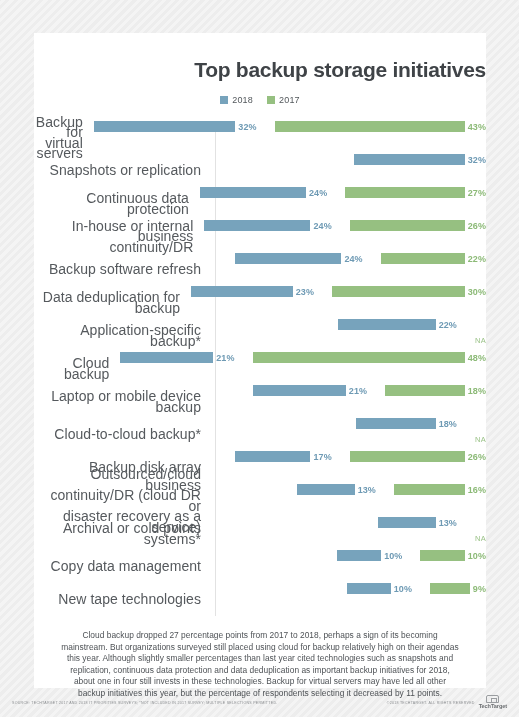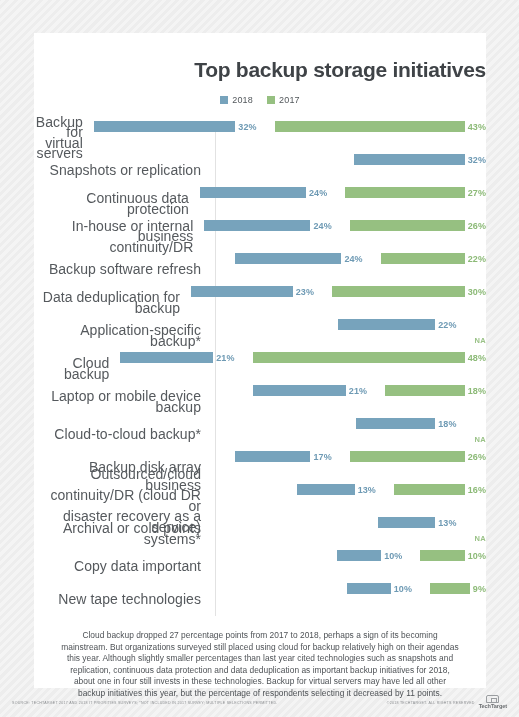--- a/index.html
+++ b/index.html
@@ -133,21 +133,21 @@
     font-weight: bold;
     margin-left: 3px;
     letter-spacing: 0.1px;
     white-space: nowrap;
   }
   .val-2018 { color: #6e9ab4; }
   .val-2017 { color: #8cba77; }
 
   .na-label {
     font-size: 7.5px;
-    font-weight: bold;
+    font-weight: normal;
     color: #9ac287;
     letter-spacing: 0.3px;
     line-height: 11px;
     margin-top: 32px;
   }
 
   .caption {
     margin: 14px 26px 0 26px;
     text-align: center;
     font-size: 8.4px;
@@ -401,21 +401,21 @@
               <div class="bar-wrap">
                 <div class="bar bar-2018" style="width: 57.46px;"></div>
                 <span class="bar-value val-2018">13%</span>
               </div>
               <div class="bar-wrap">
                 <span class="na-label">NA</span>
               </div>
             </div>
           </div>
           <div class="row">
-            <div class="row-label">Copy data important</div>
+            <div class="row-label">Copy data management</div>
             <div class="bars">
               <div class="bar-wrap">
                 <div class="bar bar-2018" style="width: 44.2px;"></div>
                 <span class="bar-value val-2018">10%</span>
               </div>
               <div class="bar-wrap">
                 <div class="bar bar-2017" style="width: 44.2px;"></div>
                 <span class="bar-value val-2017">10%</span>
               </div>
             </div>

